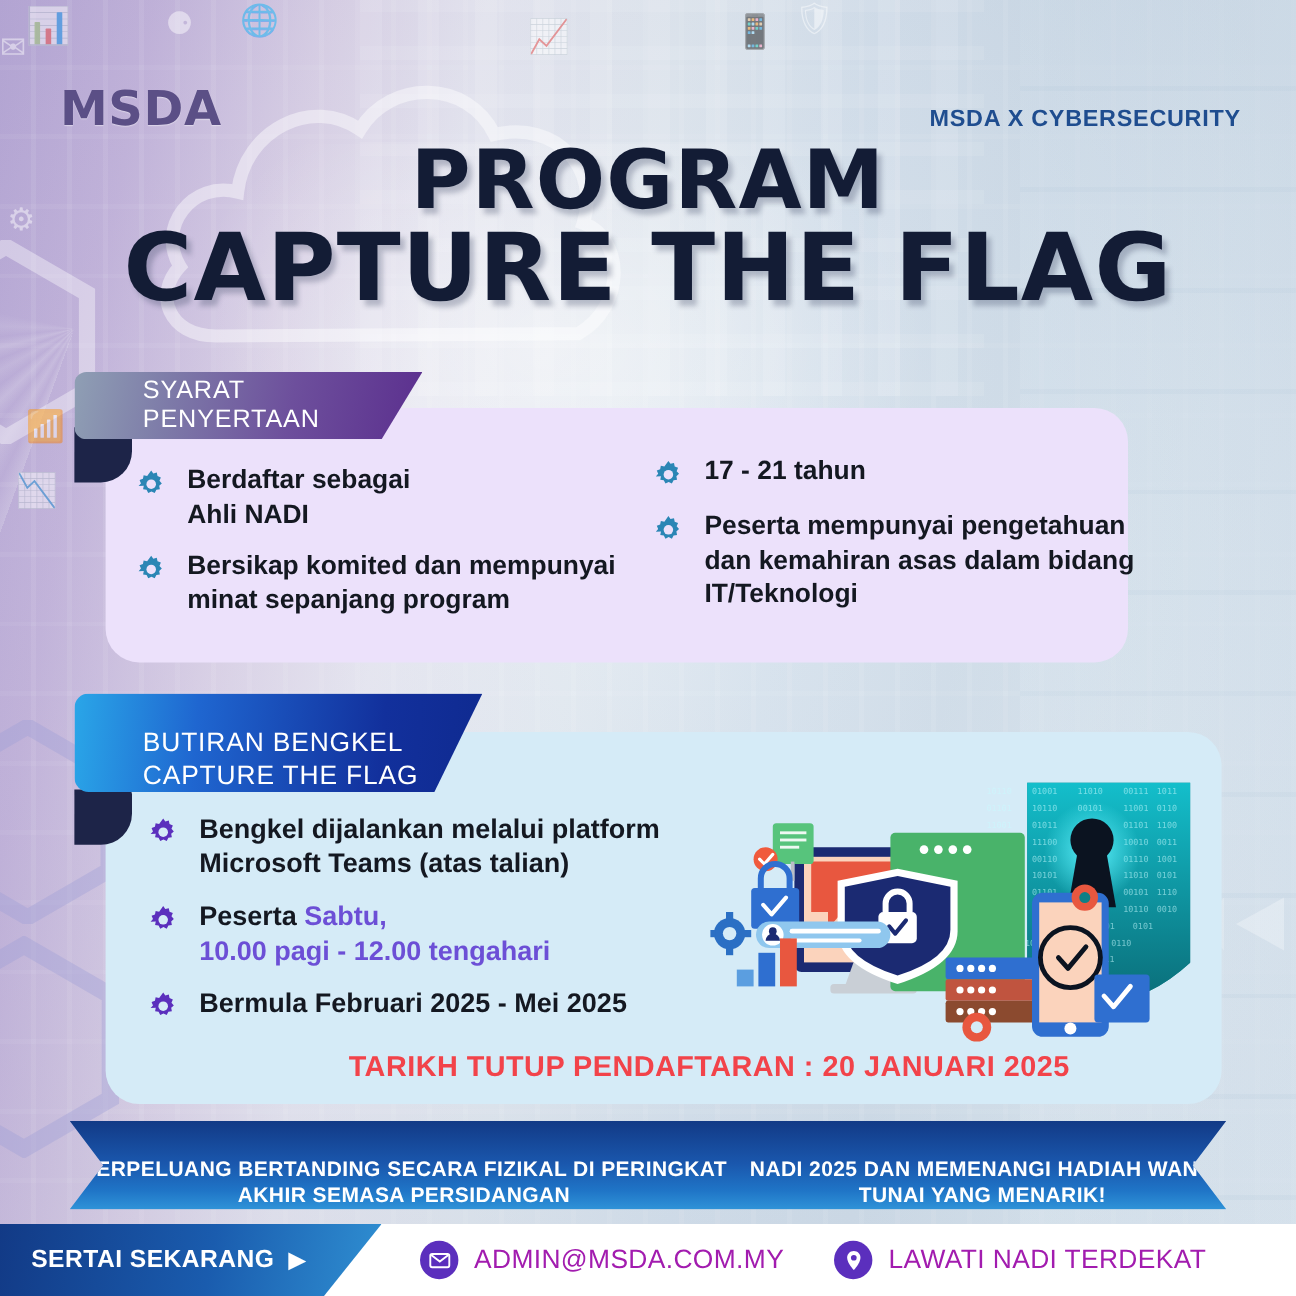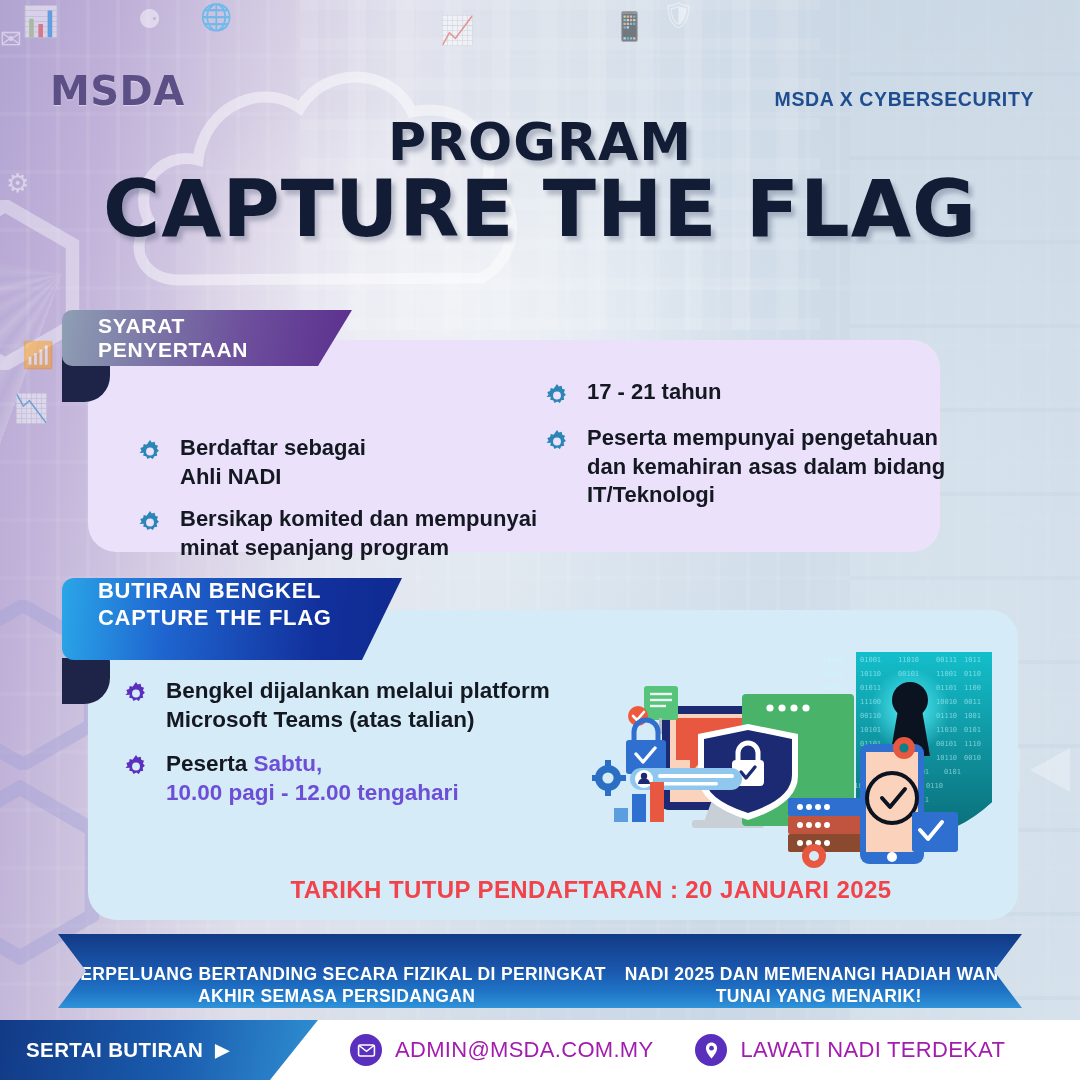--- a/index.html
+++ b/index.html
@@ -127,31 +127,31 @@
     text-align: center;
   }
   .title-l1, .title-l2 {
     color: #131c35;
     font-weight: 900;
     font-family: "DejaVu Sans", sans-serif;
     letter-spacing: 1px;
     line-height: .96;
     text-shadow: 4px 5px 4px rgba(60,70,100,.30);
   }
-  .title-l1 { font-size: 52px; }
+  .title-l1 { font-size: 68px; }
   .title-l2 { font-size: 78px; margin-top: 4px; }
 
   
   .ribbon {
     position: absolute;
     height: 56px;
     display: flex; align-items: center;
-    padding-left: 36px;
+    padding-left: 57px;
     color: #ffffff;
-    font-weight: 700; letter-spacing: .7px;
+    font-weight: 400; letter-spacing: .7px;
     font-size: 21px;
     z-index: 6;
   }
   .ribbon-fold {
     position: absolute;
     width: 48px; height: 46px;
     background: #1d2448;
     border-bottom-right-radius: 26px;
     border-top-right-radius: 4px;
     z-index: 4;
@@ -169,21 +169,21 @@
     left: 62px; top: 356px;
   }
 
   
   #ribbon-butiran {
     left: 62px; top: 578px; width: 340px; height: 82px;
     background: linear-gradient(95deg, #2aa6e8 0%, #1f66d0 30%, #12309c 75%, #0f2a90 100%);
     border-radius: 12px 0 0 12px;
     clip-path: polygon(0 0, 100% 0, calc(100% - 40px) 100%, 0 100%);
     padding-right: 46px;
-    flex-direction: column; align-items: flex-start; justify-content: flex-start;
+    flex-direction: column; align-items: flex-start; justify-content: flex-end;
     line-height: 1.22;
     font-size: 22px;
   }
   #ribbon-butiran-fold {
     left: 62px; top: 658px;
   }
 
   
   .card {
     position: absolute;
@@ -207,21 +207,21 @@
     margin-bottom: 14px;
   }
   .gear { flex: 0 0 auto; margin-right: 16px; margin-top: 4px; }
   .bullet-text {
     font-size: 22.5px; font-weight: 700; color: #141821;
     line-height: 1.30;
     font-family: "Liberation Sans", sans-serif;
     white-space: pre-line;
   }
 
-  #bullets-left  { left: 136px; top: 386px; width: 420px; margin-top: 48px; }
+  #bullets-left  { left: 112px; top: 386px; width: 420px; }
   #bullets-right { left: 543px; top: 378px; width: 430px; }
   #bullets-left .bullet-text, #bullets-right .bullet-text { font-size: 22px; }
 
   #bullets-workshop { left: 122px; top: 676px; width: 470px; }
   #bullets-workshop .bullet-text { font-size: 22.5px; }
   .accent-purple { color: #6c4fd6; }
 
   .deadline {
     position: absolute; left: 88px; width: 930px; top: 876px;
     text-align: center;
@@ -403,20 +403,27 @@
 
     <div class="bullet-row">
       <svg class="gear" width="28" height="28" viewBox="0 0 24 24">
         <path fill="#5b2fbd" d="M12 1.8l1.5 2.1 2.5-.6.5 2.5 2.4.9-1 2.4 1.7 1.9-1.9 1.7.5 2.5-2.5.4-1.2 2.3-2.3-1.1-2.3 1.1-1.2-2.3-2.5-.4.5-2.5L3 12.9l1.7-1.9-1-2.4 2.4-.9.5-2.5 2.5.6z"></path>
         <circle cx="12" cy="11.6" r="3.4" fill="#d5ebf7"></circle>
       </svg>
       <div class="bullet-text"><span>Peserta </span><span class="accent-purple">Sabtu,
 10.00 pagi - 12.00 tengahari</span></div>
     </div>
 
+    <div class="bullet-row">
+      <svg class="gear" width="28" height="28" viewBox="0 0 24 24">
+        <path fill="#5b2fbd" d="M12 1.8l1.5 2.1 2.5-.6.5 2.5 2.4.9-1 2.4 1.7 1.9-1.9 1.7.5 2.5-2.5.4-1.2 2.3-2.3-1.1-2.3 1.1-1.2-2.3-2.5-.4.5-2.5L3 12.9l1.7-1.9-1-2.4 2.4-.9.5-2.5 2.5.6z"></path>
+        <circle cx="12" cy="11.6" r="3.4" fill="#d5ebf7"></circle>
+      </svg>
+      <div class="bullet-text">Bermula Februari 2025 - Mei 2025</div>
+    </div>
   </div>
 
   <div class="deadline">TARIKH TUTUP PENDAFTARAN : 20 JANUARI 2025</div>
 
   <svg id="illustration" viewBox="0 0 400 222">
 
     <g>
       <path d="M224 0 H400 V150 Q330 214 264 150 V0 Z" fill="#0e7f86"></path>
       <path d="M224 0 H400 V150 Q330 214 264 150 V0 Z" fill="url(#binGrad)"></path>
       <defs>
@@ -607,21 +614,21 @@
     </g>
   </svg>
 
   <div id="bottom-ribbon">
     <div class="br-line">BERPELUANG BERTANDING SECARA FIZIKAL DI PERINGKAT AKHIR SEMASA PERSIDANGAN</div>
     <div class="br-line">NADI 2025 DAN MEMENANGI HADIAH WANG TUNAI YANG MENARIK!</div>
   </div>
 
   <div id="footer">
     <div id="footer-cta">
-      <span>SERTAI BUTIRAN</span>
+      <span>SERTAI SEKARANG</span>
       <span class="cta-arrow">▶</span>
     </div>
 
     <div class="footer-item" id="footer-email">
       <span class="footer-badge">
         <svg width="19" height="19" viewBox="0 0 24 24">
             <rect x="2" y="5" width="20" height="14" rx="2" fill="none" stroke="#ffffff" stroke-width="2"></rect>
             <path d="M3 6 L12 13 L21 6" fill="none" stroke="#ffffff" stroke-width="2"></path>
           </svg>
       </span>

